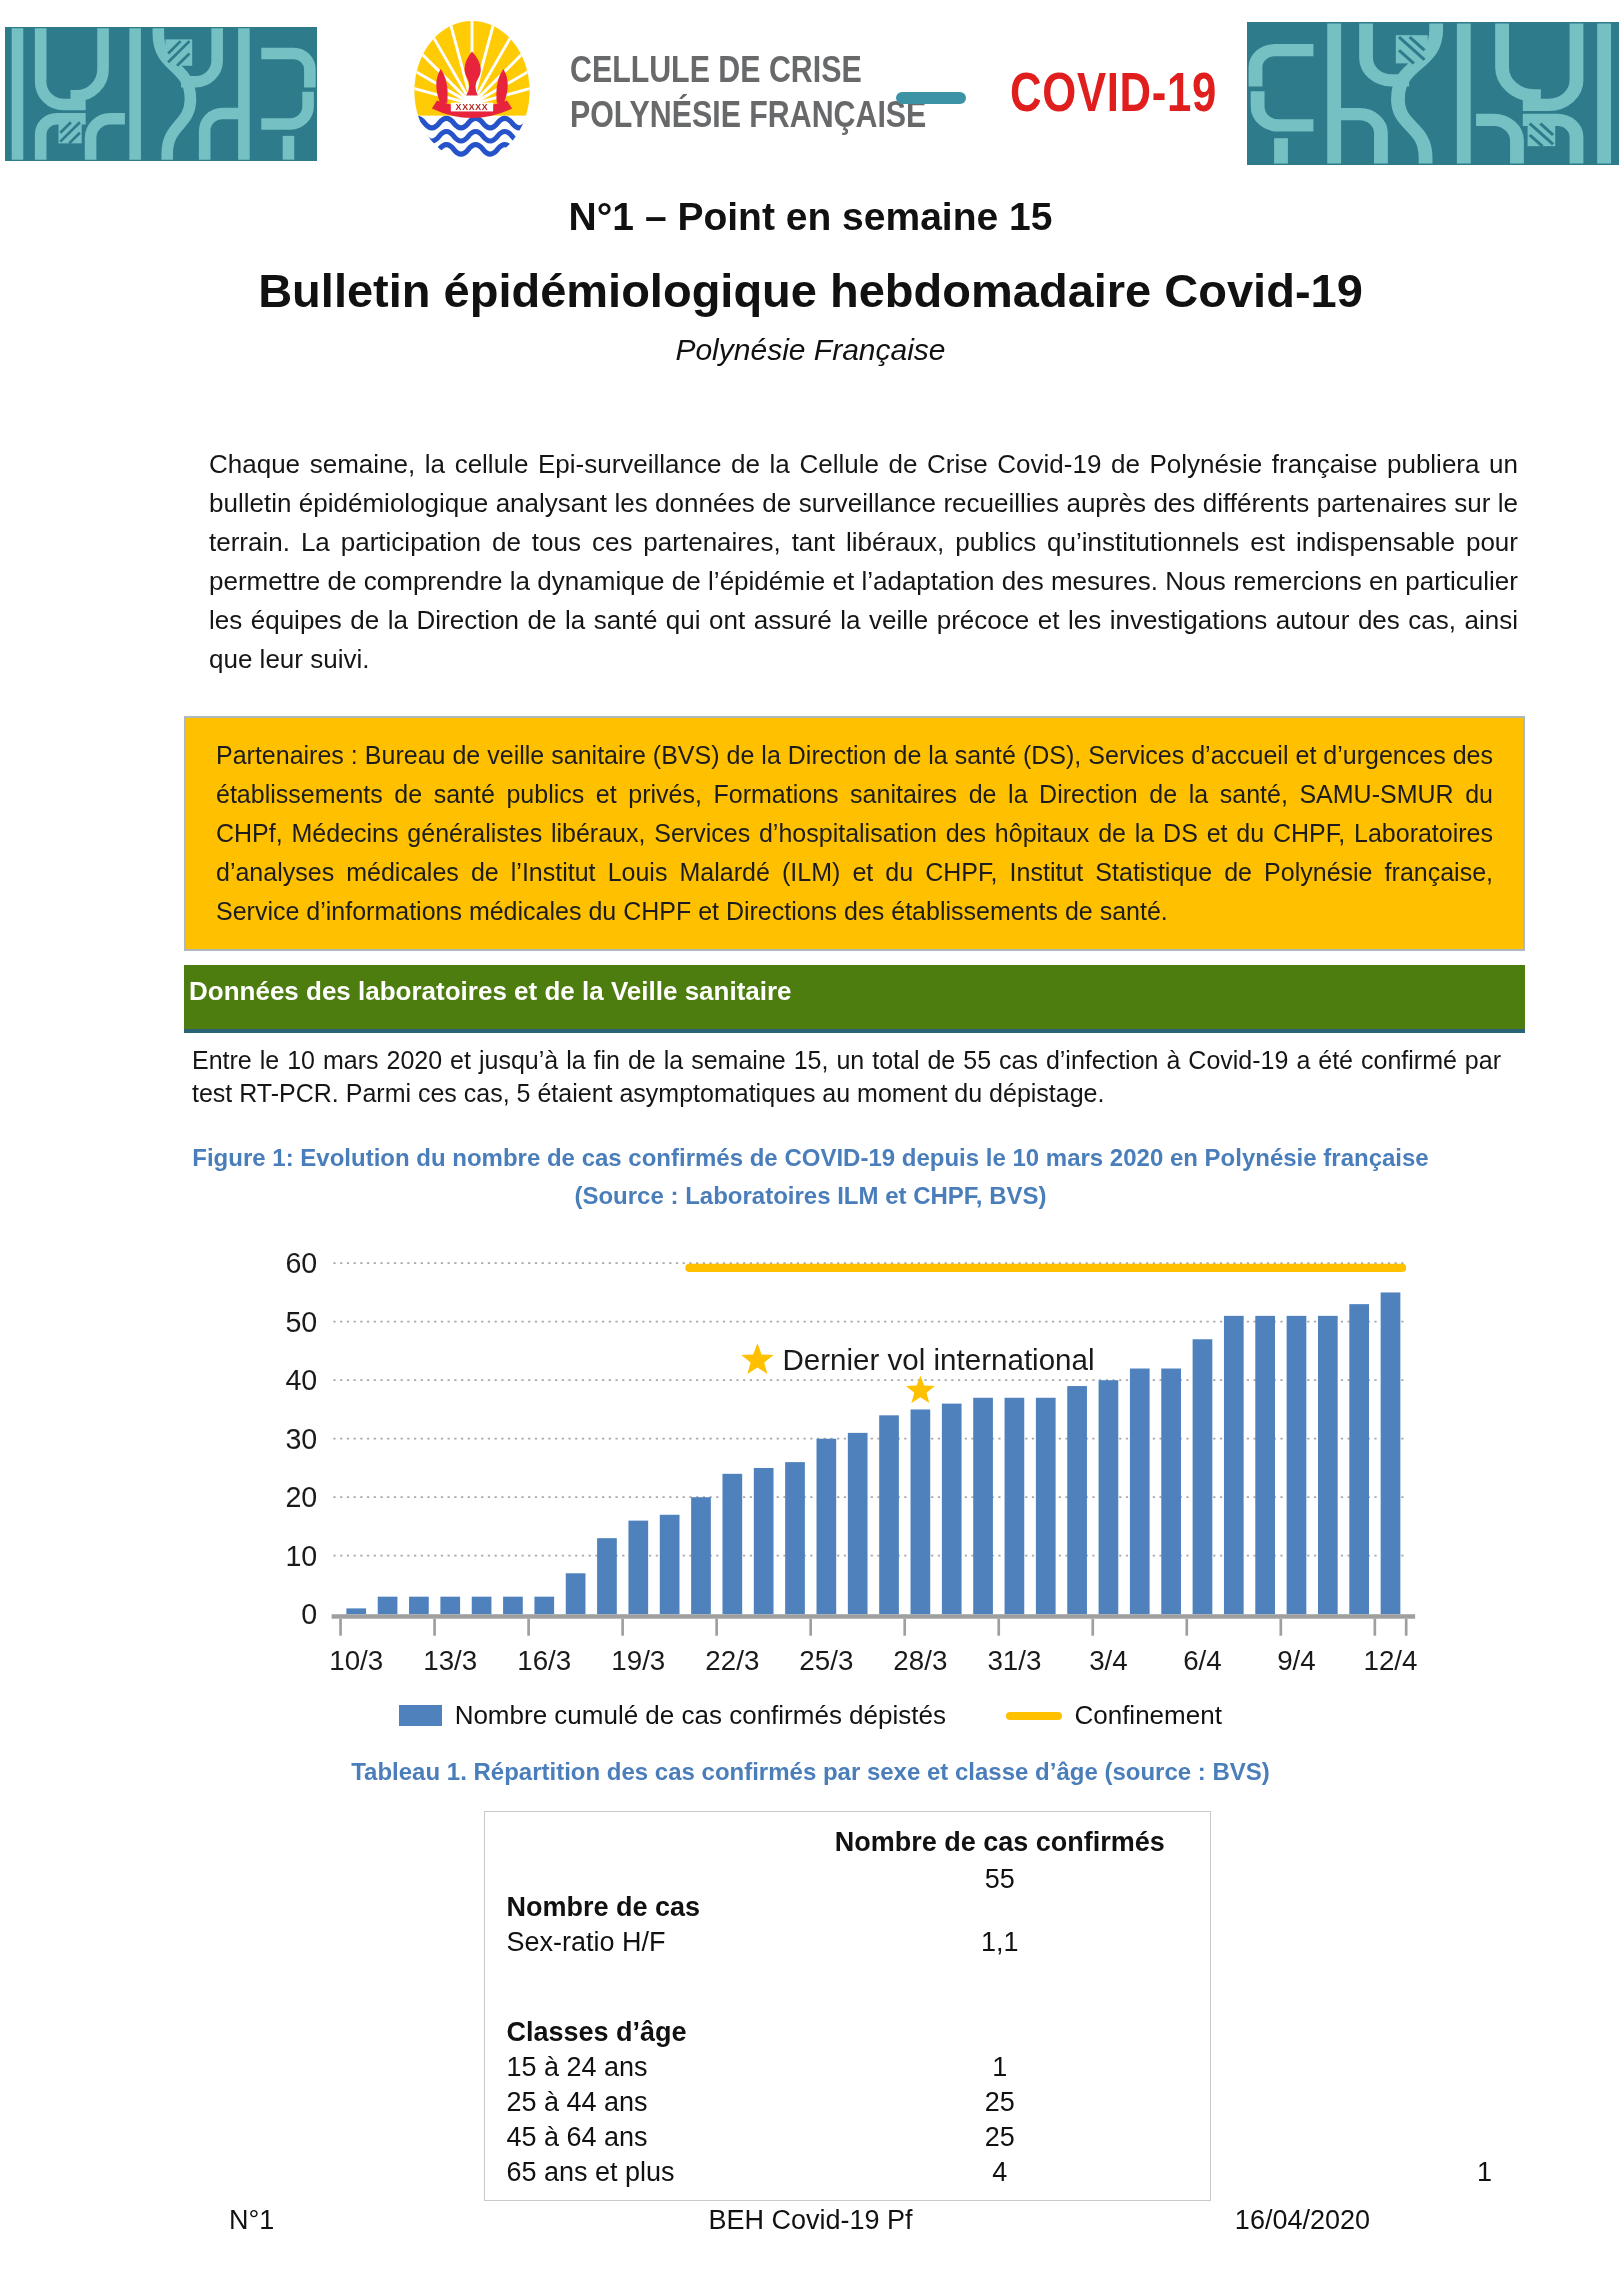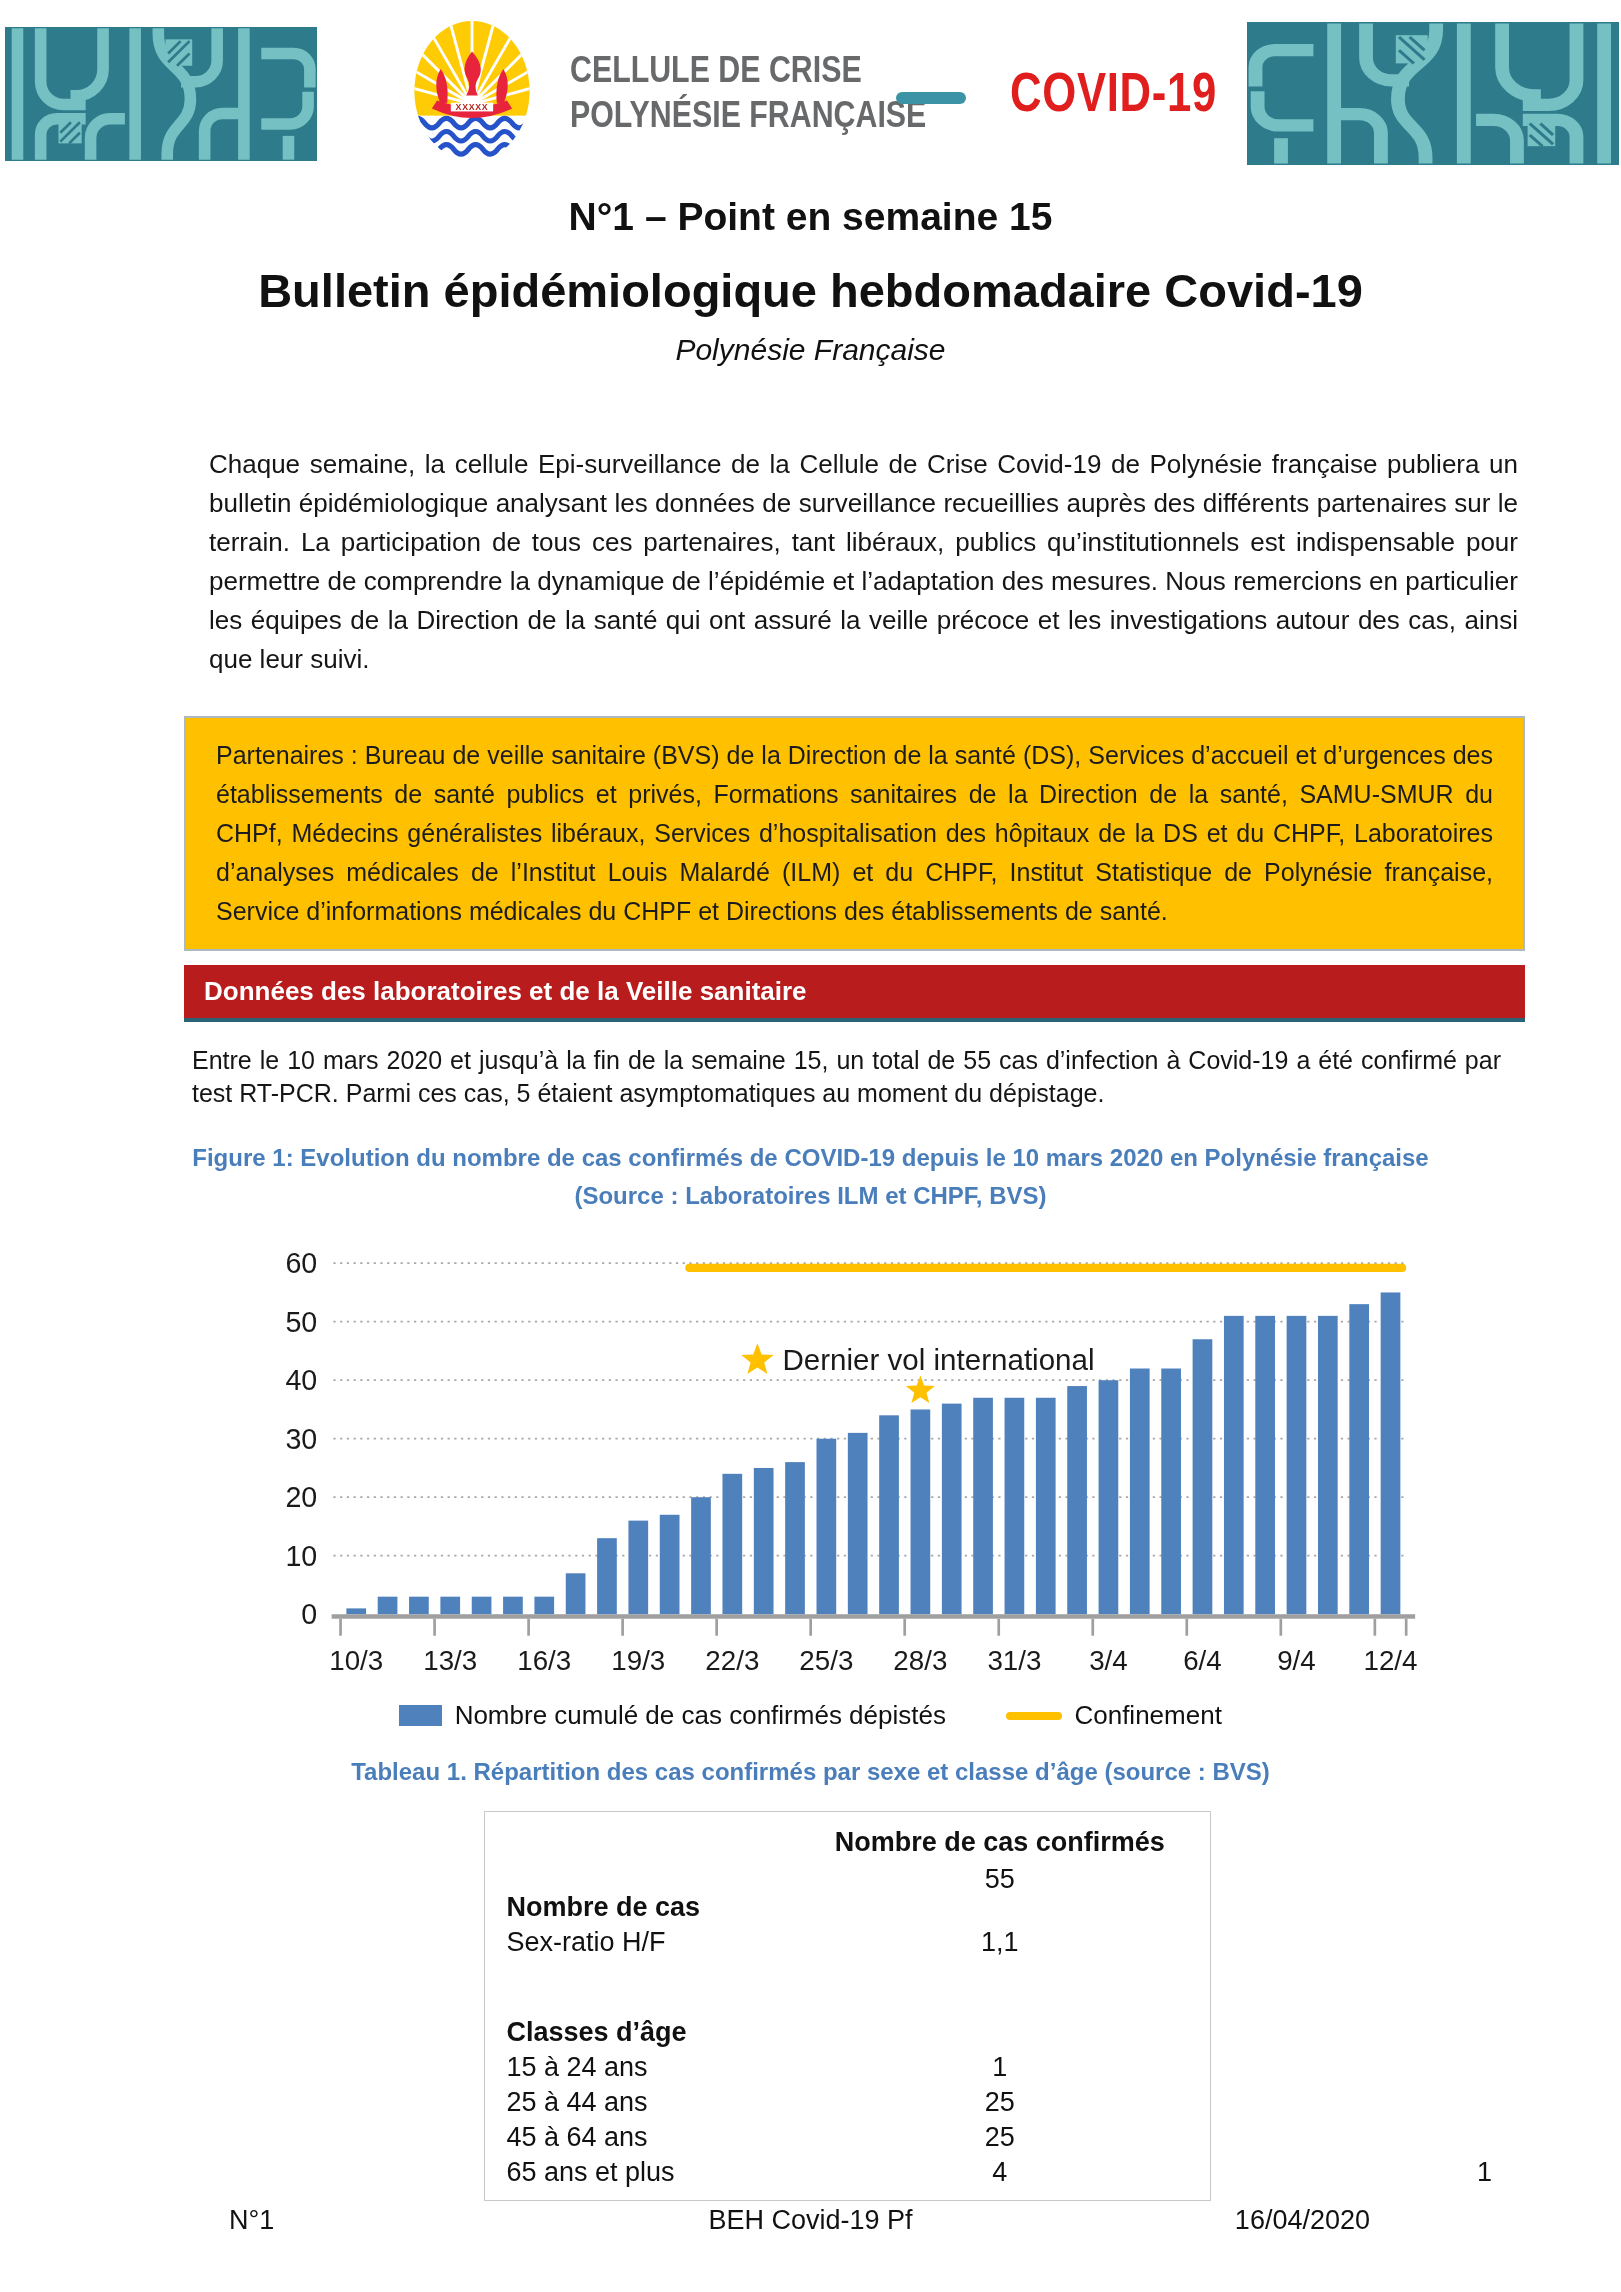--- a/index.html
+++ b/index.html
@@ -23,23 +23,23 @@
   .h-issue{position:absolute;left:0;top:195px;width:100%;text-align:center;font-size:39px;font-weight:bold;}
   .h-main{position:absolute;left:0;top:263px;width:100%;text-align:center;font-size:47px;font-weight:bold;}
   .h-sub{position:absolute;left:0;top:333px;width:100%;text-align:center;font-size:30px;font-style:italic;}
 
   
   .intro{position:absolute;left:192px;top:445px;width:1309px;font-size:26px;line-height:1.5;
          text-align:justify;color:#151515;margin-left:17px;}
   .partners{position:absolute;left:184px;top:716px;width:1341px;box-sizing:border-box;
             background:#FFC000;border:2.7px solid #ADB9BD;padding:18px 30px;
             font-size:25px;line-height:1.56;text-align:justify;color:#1c1c1c;}
-  .banner{position:absolute;left:184px;top:965px;width:1341px;box-sizing:border-box;height:57px;
-          background:#b91c1c;border-bottom:4.5px solid #2A6276;color:#fff;font-weight:bold;
-          font-size:26px;line-height:53px;padding-left:20px;}
+  .banner{position:absolute;left:184px;top:965px;width:1341px;box-sizing:border-box;height:68px;
+          background:#4d7c0f;border-bottom:4.5px solid #2A6276;color:#fff;font-weight:bold;
+          font-size:26px;line-height:53px;padding-left:5px;}
   .summary{position:absolute;left:192px;top:1044px;width:1309px;font-size:25px;line-height:1.3;
            text-align:justify;color:#151515;}
 
   
   .fig-caption{position:absolute;left:0;top:1139px;width:100%;text-align:center;color:#4A7EBB;
                font-weight:bold;font-size:24px;line-height:1.6;}
   .chart-wrap{position:absolute;left:251px;top:1238px;width:1191px;height:448px;}
   .legend{position:absolute;left:0;top:1700px;width:100%;display:flex;justify-content:center;
           align-items:center;gap:60px;font-size:26px;color:#111;}
   .legend-item{display:flex;align-items:center;gap:12.5px;}

